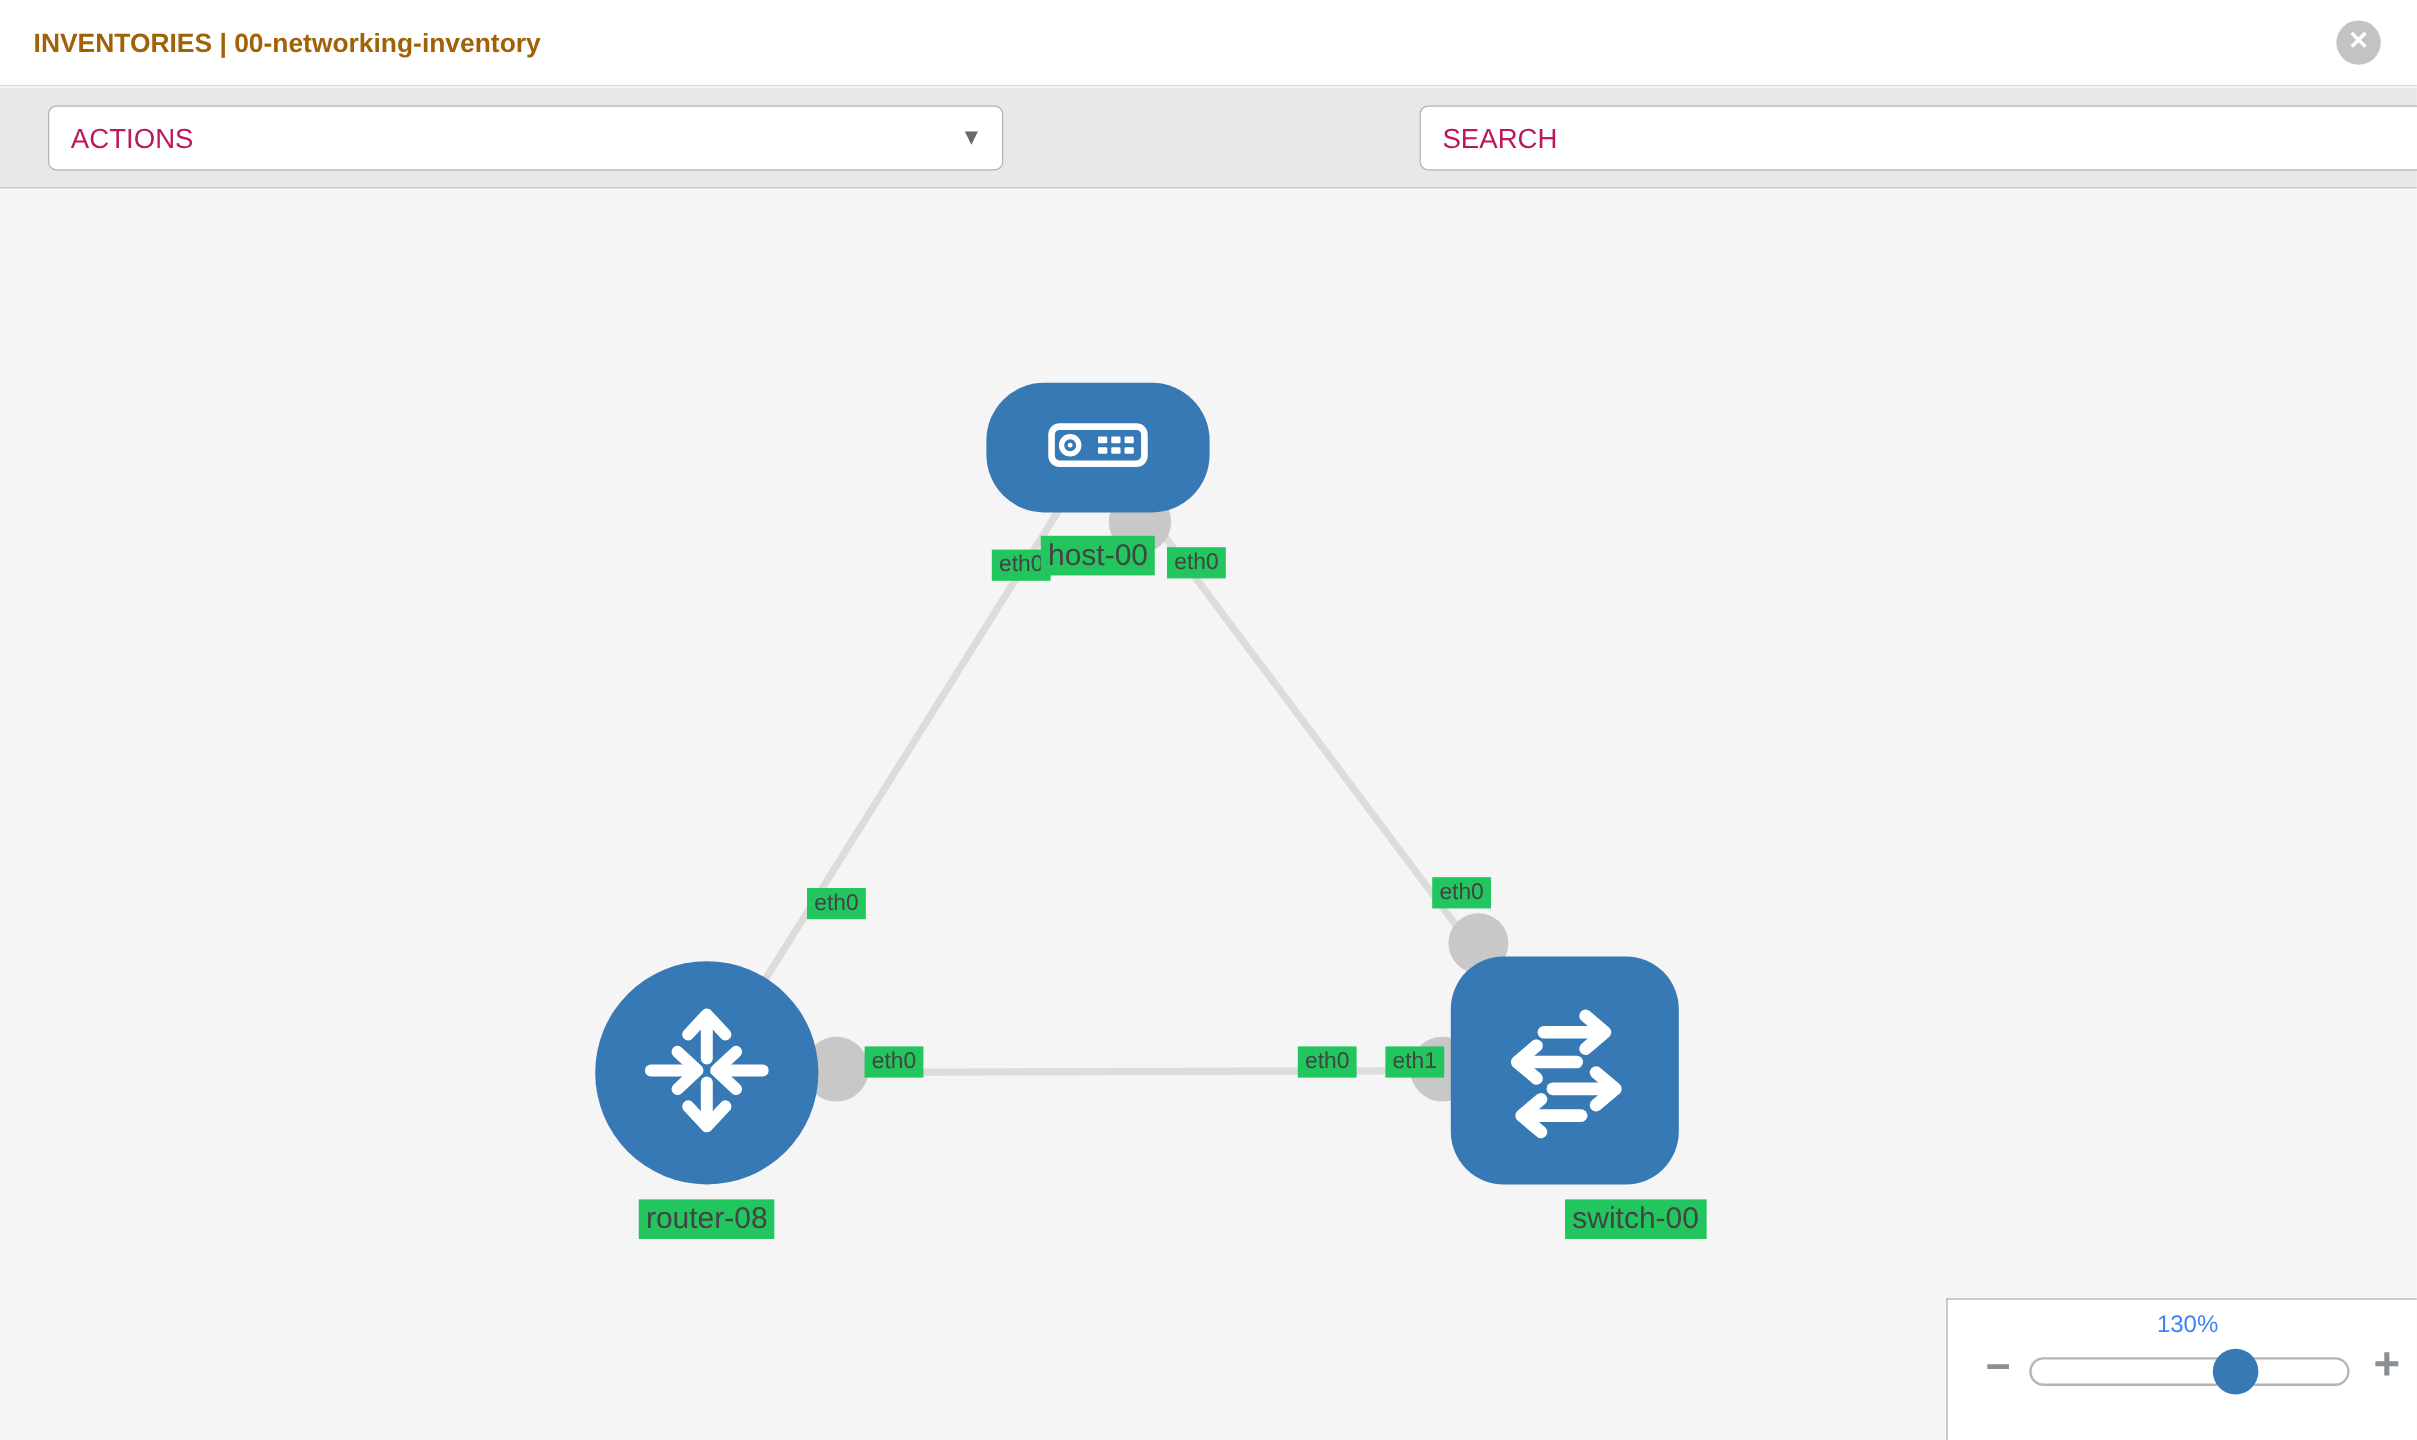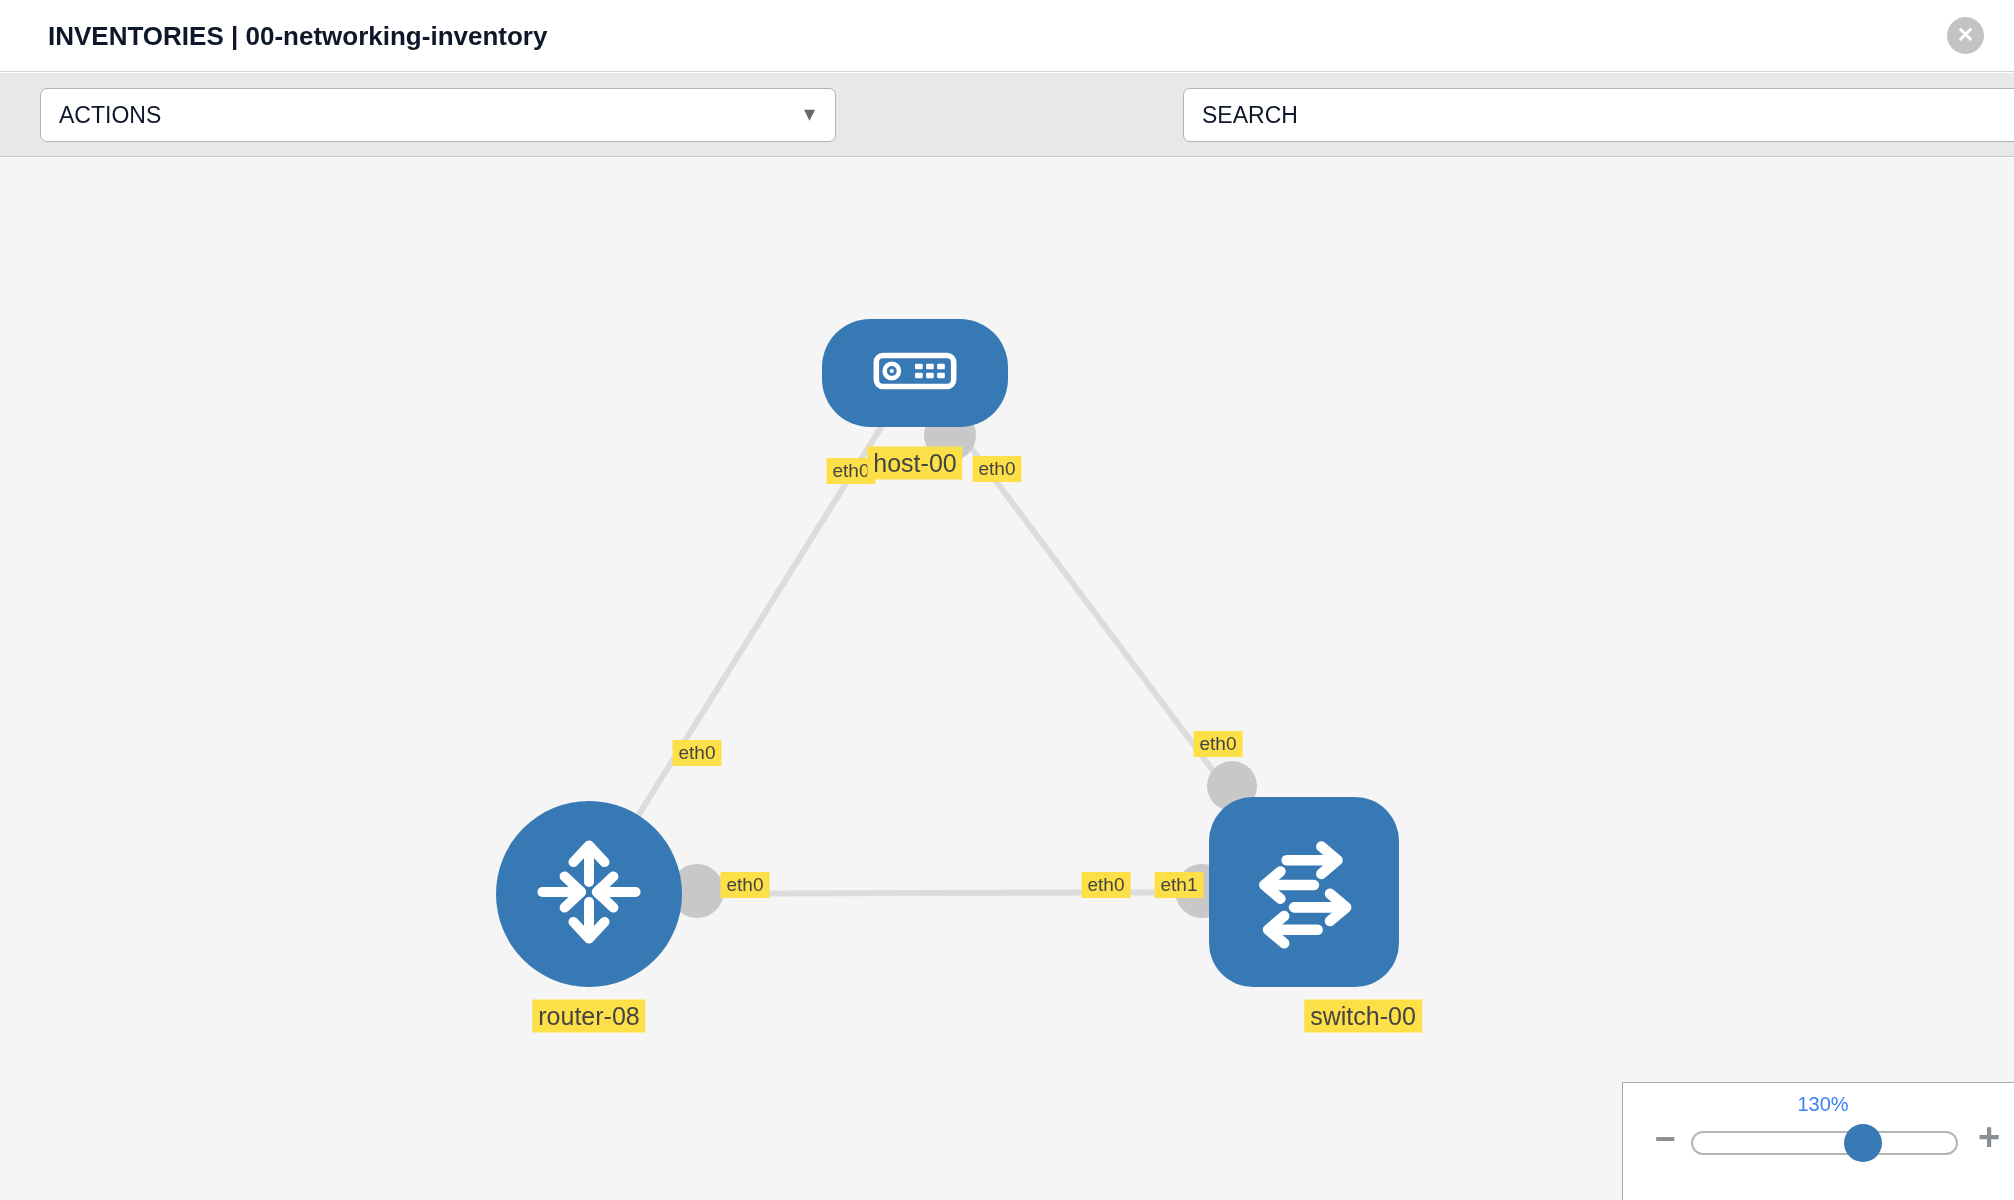--- a/index.html
+++ b/index.html
@@ -2,53 +2,53 @@
 <html><head>
 <meta charset="utf-8">
 <style>
   * { box-sizing: border-box; margin: 0; padding: 0; }
   html, body { width: 2014px; height: 1200px; overflow: hidden;
     font-family: "Liberation Sans", sans-serif; background: #ffffff; }
 
   
   .header { position: absolute; left: 0; top: 0; width: 2014px; height: 72px;
     background: #ffffff; border-bottom: 1px solid #d2d2d2; }
-  .header-title { position: absolute; left: 48px; top: 0; height: 72px;
-    line-height: 72px; font-size: 26px; font-weight: bold; color: #0f172a; }
+  .header-title { position: absolute; left: 28px; top: 0; height: 72px;
+    line-height: 72px; font-size: 22px; font-weight: bold; color: #a16207; }
   .close-btn { position: absolute; right: 30px; top: 17px; width: 37px; height: 37px;
     border-radius: 50%; background: #c3c3c3; color: #ffffff; font-size: 21px;
     font-weight: bold; text-align: center; line-height: 36px; cursor: pointer; }
 
   
   .toolbar { position: absolute; left: 0; top: 73px; width: 2014px; height: 84px;
     background: #e8e8e8; border-bottom: 1px solid #c6c6c6; }
   .dropdown { position: absolute; top: 15px; height: 54px; background: #ffffff;
     border: 1px solid #b3b3b3; border-radius: 7px; cursor: pointer; }
   .dropdown .dd-label { position: absolute; left: 18px; top: 0; height: 52px;
-    line-height: 52px; font-size: 23px; color: #0f172a; }
+    line-height: 52px; font-size: 23px; color: #be185d; }
   .dropdown .caret { position: absolute; right: 20px; top: 0; height: 52px;
     line-height: 50px; font-size: 22px; color: #65696d; }
   .dd-actions { left: 40px; width: 796px; }
   .dd-search  { left: 1183px; width: 868px; }
   .tool-icon-btn { position: absolute; top: 100px; width: 40px; height: 40px;
     cursor: pointer; }
   .tool-icon-btn svg { display: block; }
 
   
   .canvas { position: absolute; left: 0; top: 158px; width: 2014px; height: 1042px;
     background: #f5f5f5; }
   .canvas svg.graph { position: absolute; left: 0; top: 0; }
 
   .node { position: absolute; background: #3779b5; display: flex;
     align-items: center; justify-content: center; cursor: pointer; }
   .node-host   { left: 822px; top: 161px; width: 186px; height: 108px; border-radius: 48px; }
   .node-router { left: 496px; top: 643px; width: 186px; height: 186px; border-radius: 50%; }
   .node-switch { left: 1209px; top: 639px; width: 190px; height: 190px; border-radius: 44px; }
 
-  .chip { position: absolute; transform: translate(-50%, -50%); background: #fde047;
+  .chip { position: absolute; transform: translate(-50%, -50%); background: #22c55e;
     color: #444444; white-space: nowrap; padding: 2px 6px; }
   .node-label { font-size: 25px; z-index: 6; text-align: right; }
   .if-label { font-size: 19px; z-index: 5; }
   .if-label.ghost { z-index: 4; }
 
   
   .zoom-panel { position: absolute; left: 1622px; top: 1082px; width: 392px;
     height: 118px; background: #ffffff; border: 1px solid #ababab; border-right: none;
     border-bottom: none; }
   .zoom-value { position: absolute; left: 140px; top: 10px; width: 120px;

